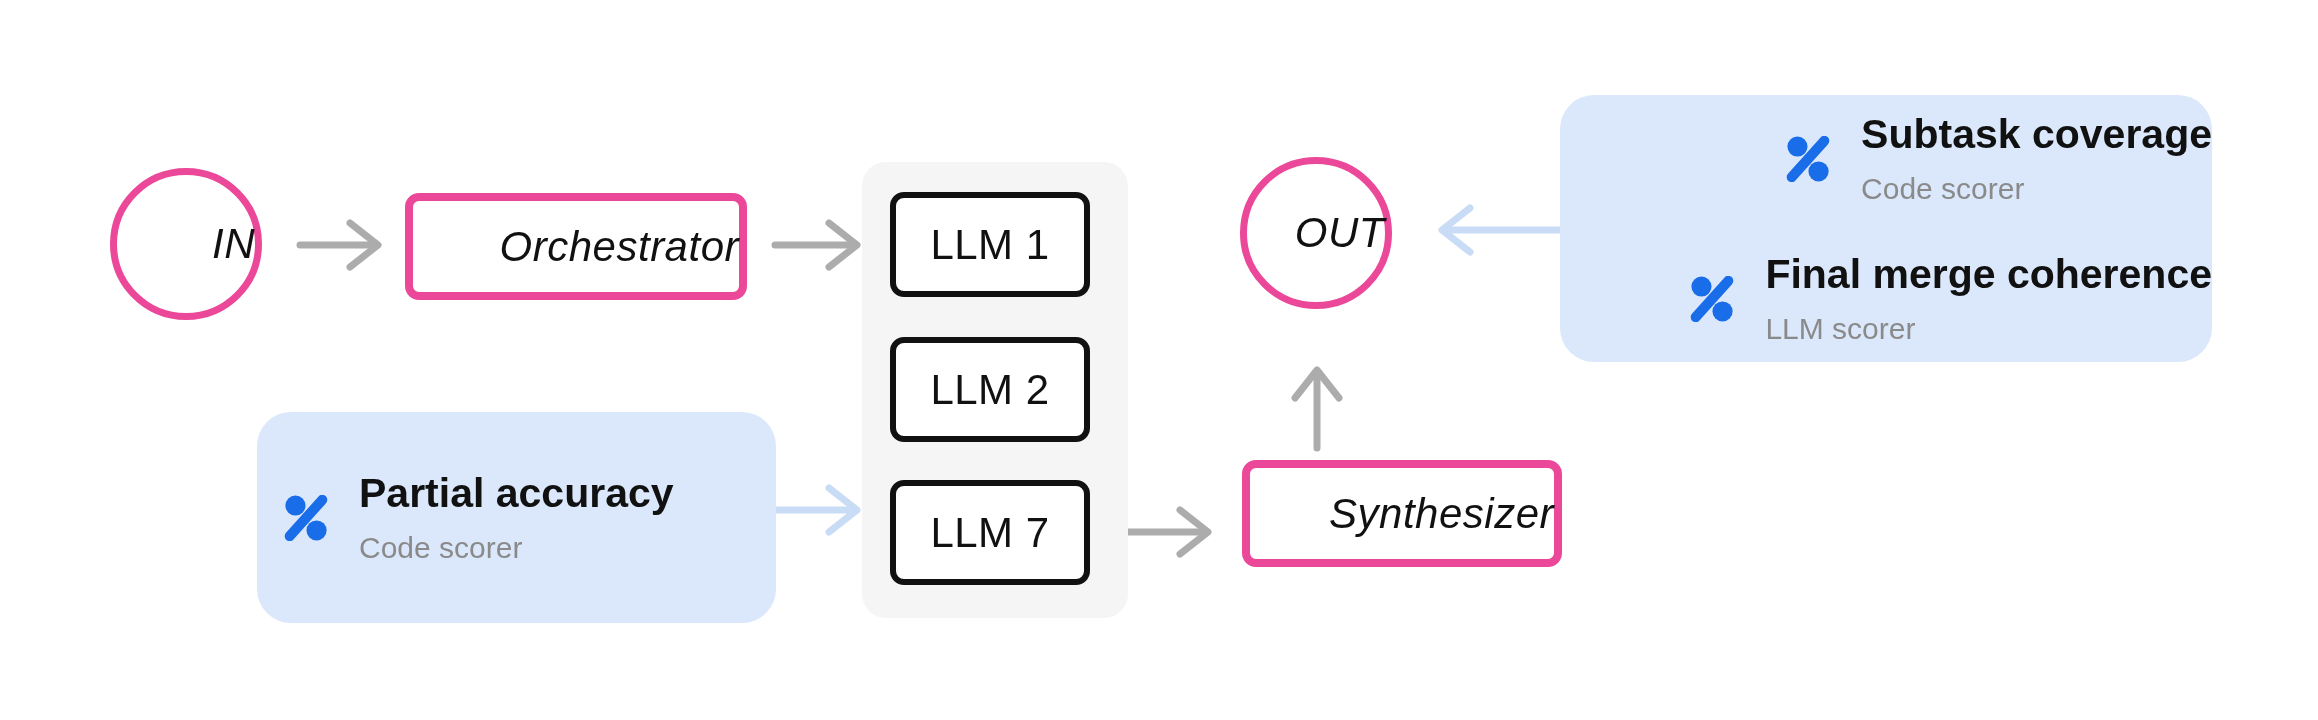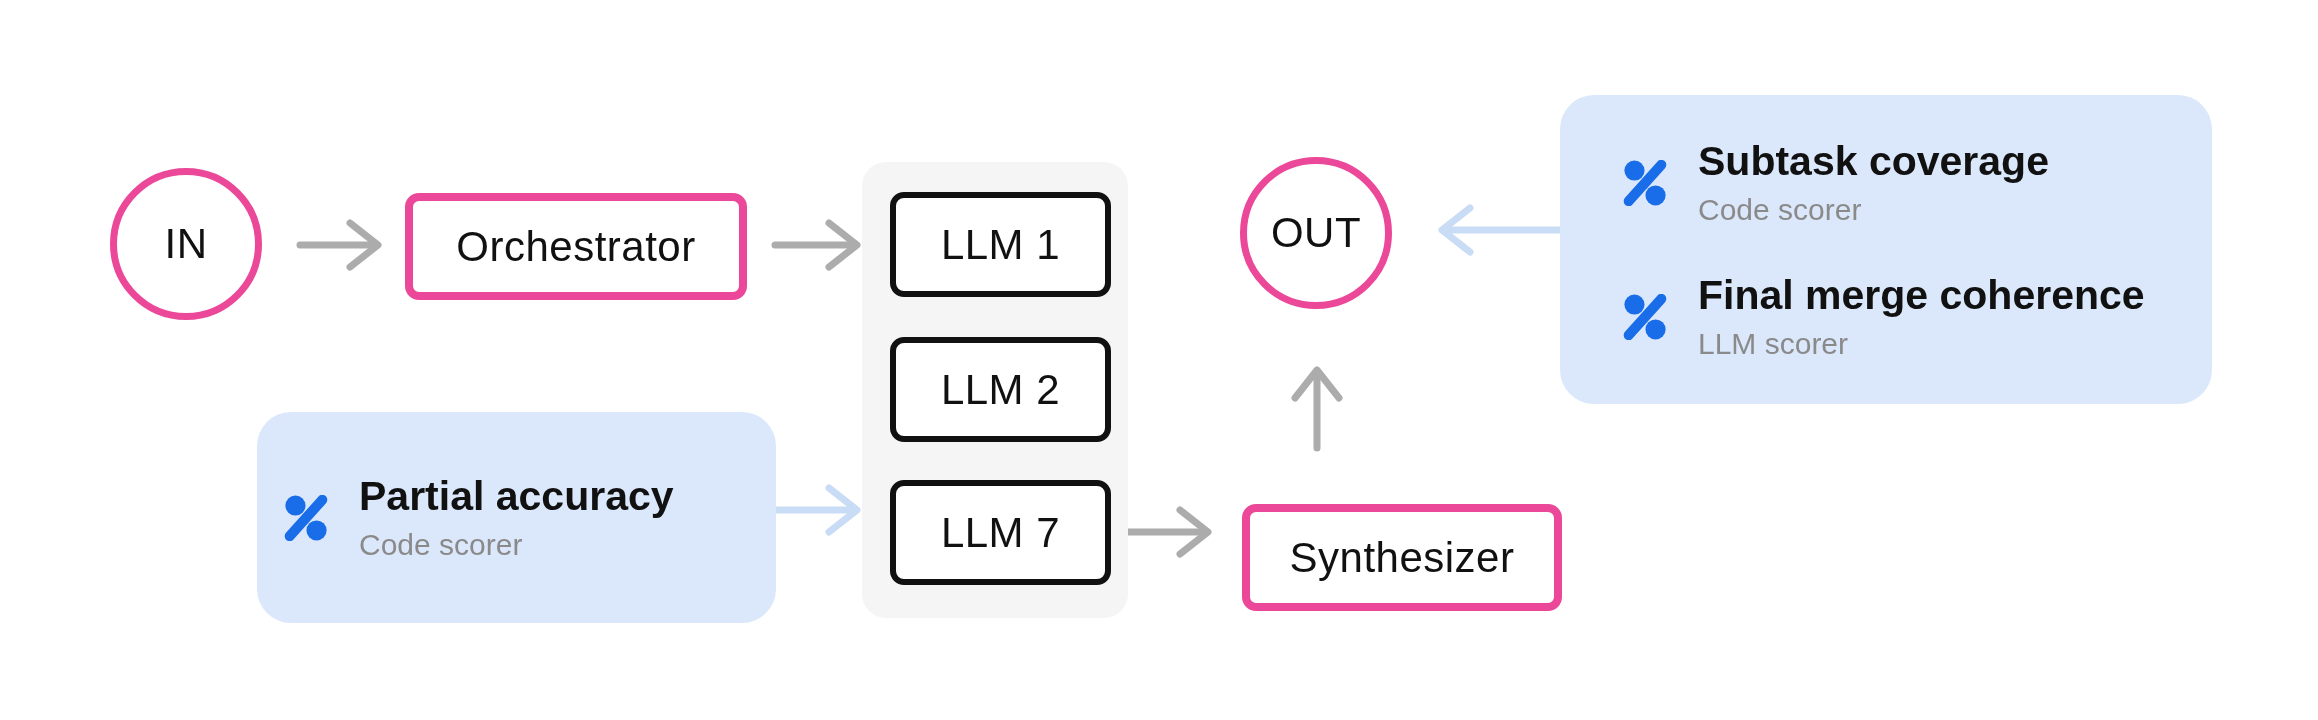--- a/index.html
+++ b/index.html
@@ -11,61 +11,62 @@
     color:#111111;
     overflow:hidden;
   }
   .arrows{position:absolute;left:0;top:0;width:2318px;height:720px;}
   .arrow-gray{stroke:#acacac;}
   .arrow-blue{stroke:#c9dcf6;}
   .arrow{fill:none;stroke-width:7;stroke-linecap:round;stroke-linejoin:round;}
 
   .node{
     position:absolute;
-    display:flex;align-items:center;justify-content:center;
+    display:flex;align-items:center;justify-content:flex-end;
     background:#ffffff;
     border:8px solid #ec4899;
     box-sizing:border-box;
     font-size:42px;line-height:1;color:#111111;
     letter-spacing:0.5px;
+    font-style:italic;
   }
   .rect{border-radius:14px;}
   .circle{width:152px;height:152px;border-radius:50%;border-width:7px;}
 
   .circle.in{left:110px;top:168px;}
   .rect.orchestrator{left:405px;top:193px;width:342px;height:107px;}
   .llm-group{
     position:absolute;left:862px;top:162px;width:266px;height:456px;
     background:#f5f5f5;border-radius:24px;
   }
   .llm-box{
-    position:absolute;left:28px;width:221px;height:105px;
+    position:absolute;left:28px;width:200px;height:105px;
     display:flex;align-items:center;justify-content:center;
     background:#ffffff;border:6px solid #111111;border-radius:14px;
     box-sizing:border-box;font-size:42px;letter-spacing:0.5px;
   }
   .llm-1{top:30px;} .llm-2{top:175px;} .llm-3{top:318px;}
-  .rect.synthesizer{left:1242px;top:504px;width:320px;height:107px;}
+  .rect.synthesizer{left:1242px;top:460px;width:320px;height:107px;}
   .circle.out{left:1240px;top:157px;}
 
   .callout{
     position:absolute;
     background:#dbe8fb;border-radius:34px;
     display:flex;flex-direction:column;justify-content:center;
     box-sizing:border-box;
   }
   .callout-left{left:257px;top:412px;width:519px;height:211px;padding-left:26px;}
-  .callout-right{left:1560px;top:95px;width:652px;height:309px;padding-left:62px;gap:46px;}
+  .callout-right{left:1560px;top:95px;width:652px;height:267px;padding-left:62px;gap:46px;align-items:flex-end;}
 
   .scorer-item{display:flex;align-items:center;gap:30px;}
   .pct{width:46px;height:46px;flex:0 0 46px;}
   .pct .dot{fill:#1a6de8;}
   .pct .slash{stroke:#1a6de8;stroke-width:10.5;stroke-linecap:round;fill:none;}
   .scorer-title{font-size:41px;font-weight:600;line-height:44px;color:#111111;}
-  .scorer-sub{font-size:30px;line-height:34px;color:#8a8a8a;margin-top:10px;}
+  .scorer-sub{font-size:30px;line-height:34px;color:#8a8a8a;margin-top:16px;}
 </style>
 </head>
 <body>
 
 <div class="canvas">
 
   <svg class="arrows" viewBox="0 0 2318 720" xmlns="http://www.w3.org/2000/svg">
     <g>
       <path class="arrow arrow-gray" d="M300,245 H374"></path>
       <path class="arrow arrow-gray" d="M350,223 L378,245 L350,267"></path>

